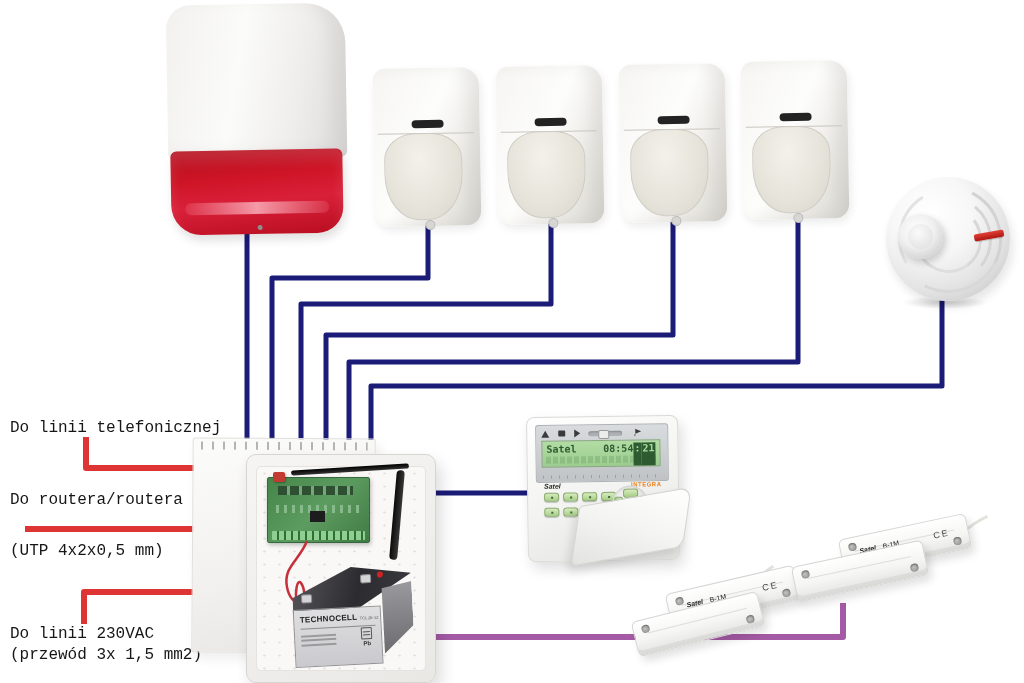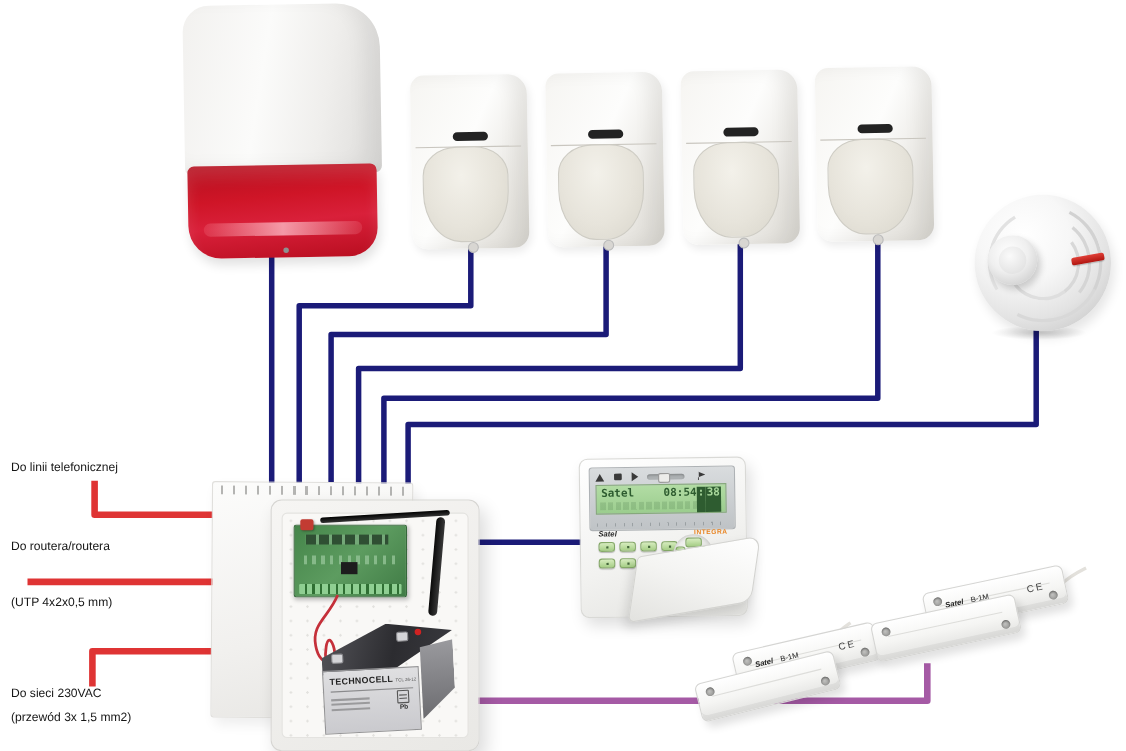--- a/index.html
+++ b/index.html
@@ -1,20 +1,20 @@
 <!DOCTYPE html>
 <html><head>
 <meta charset="utf-8">
 <style>
   html,body{margin:0;padding:0;background:#fff;}
   .stage{position:relative;width:1024px;height:683px;background:#fff;overflow:hidden;
          font-family:"Liberation Sans",sans-serif;}
   .abs{position:absolute;}
   
-  .ann{position:absolute;font-size:11px;color:#161616;white-space:nowrap;}
+  .ann{position:absolute;font-size:16px;color:#161616;white-space:nowrap;font-family:Liberation Mono, monospace;}
   
   #wires{position:absolute;left:0;top:0;z-index:1;}
   
   .siren{left:167px;top:4px;width:183px;height:232px;z-index:2;}
   .siren-top{position:absolute;left:0;top:0;right:4px;height:154px;transform:rotate(-1deg);
     background:linear-gradient(100deg,#f2f1ef 0%,#fbfbfa 40%,#efeeec 70%,#dcdbd9 100%);
     border-radius:24px 40px 6px 6px;box-shadow:inset -14px -6px 18px rgba(0,0,0,.05);}
   .siren-red{position:absolute;left:4px;top:146px;width:172px;height:84px;transform:rotate(-1deg);
     background:linear-gradient(175deg,#b5101f 0%,#cf1527 35%,#d9203a 60%,#b90e20 100%);
     border-radius:6px 6px 26px 30px;
@@ -183,21 +183,21 @@
       <path d="M86 440 L86 468 L200 468" stroke="#df3434" stroke-width="6"></path>
       <path d="M28 529 L200 529" stroke="#df3434" stroke-width="6"></path>
       <path d="M84 621 L84 592 L200 592" stroke="#df3434" stroke-width="6"></path>
       <path d="M420 637 L843 637 L843 606" stroke="#a55aa5" stroke-width="6"></path>
     </g>
   </svg>
 
   <div class="ann" style="left:10px;top:419px;">Do linii telefonicznej</div>
   <div class="ann" style="left:10px;top:491px;">Do routera/routera</div>
   <div class="ann" style="left:10px;top:542px;">(UTP 4x2x0,5 mm)</div>
-  <div class="ann" style="left:10px;top:625px;">Do sieci 230VAC</div>
+  <div class="ann" style="left:10px;top:625px;">Do linii 230VAC</div>
   <div class="ann" style="left:10px;top:646px;">(przewód 3x 1,5 mm2)</div>
 
   <div class="abs siren">
     <div class="siren-top"></div>
     <div class="siren-red">
       <div class="siren-gloss"></div>
       <div class="siren-screw"></div>
     </div>
   </div>
 
@@ -294,21 +294,21 @@
         <span class="ic-sq"></span>
         <span class="ic-arr"></span>
         <span class="ic-slider"></span>
         <span class="ic-flag"></span>
       </div>
       <div class="kp-screen">
         <span>Satel</span>
         <span class="lcd-right">
           <span>08:54</span>
           <span class="lcd-inv">:</span>
-          <span class="lcd-inv">38</span>
+          <span class="lcd-inv">21</span>
         </span>
         <span class="kp-noise"></span>
       </div>
       <div class="kp-ticks"></div>
     </div>
     <div class="kp-brand">Satel</div>
     <div class="kp-series">INTEGRA</div>
     <div class="kp-keys">
       <span class="key"></span>
       <span class="key"></span>

